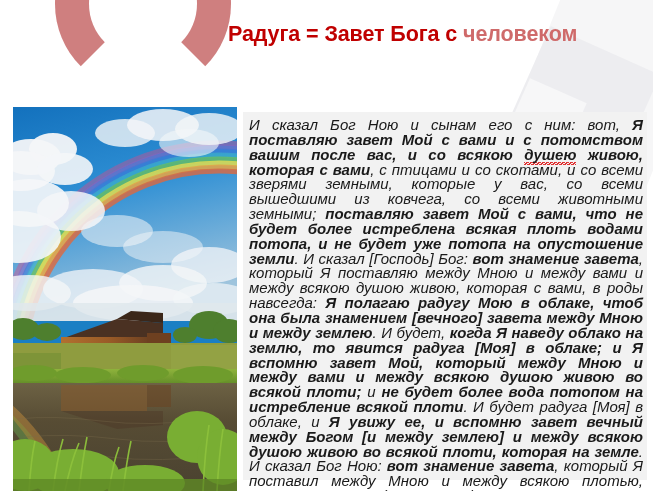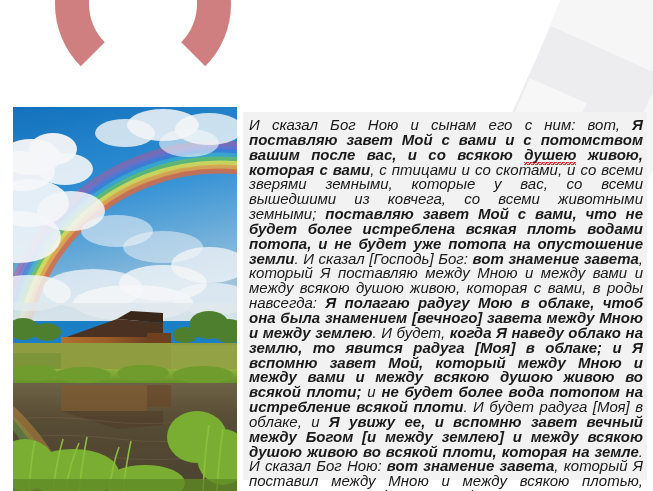--- a/index.html
+++ b/index.html
@@ -137,20 +137,21 @@
 
 <div id="slide">
 
   <div class="deco-layer">
     <div class="band band-1"></div>
     <div class="band band-2"></div>
     <div class="band band-3"></div>
     <div class="arc-u-b"></div>
   </div>
 
+  <div class="slide-title"><span>Радуга = Завет Бога с </span><span class="fade">человеком</span></div>
 
   <div class="photo">
     <svg viewBox="0 0 224 384" preserveAspectRatio="none">
       <defs>
         <linearGradient id="sky" x1="0" y1="0" x2="0.25" y2="1">
           <stop offset="0" stop-color="#1371bd"></stop>
           <stop offset="0.45" stop-color="#2e8fd4"></stop>
           <stop offset="1" stop-color="#9ec4dd"></stop>
         </linearGradient>
         <linearGradient id="water" x1="0" y1="0" x2="0" y2="1">

